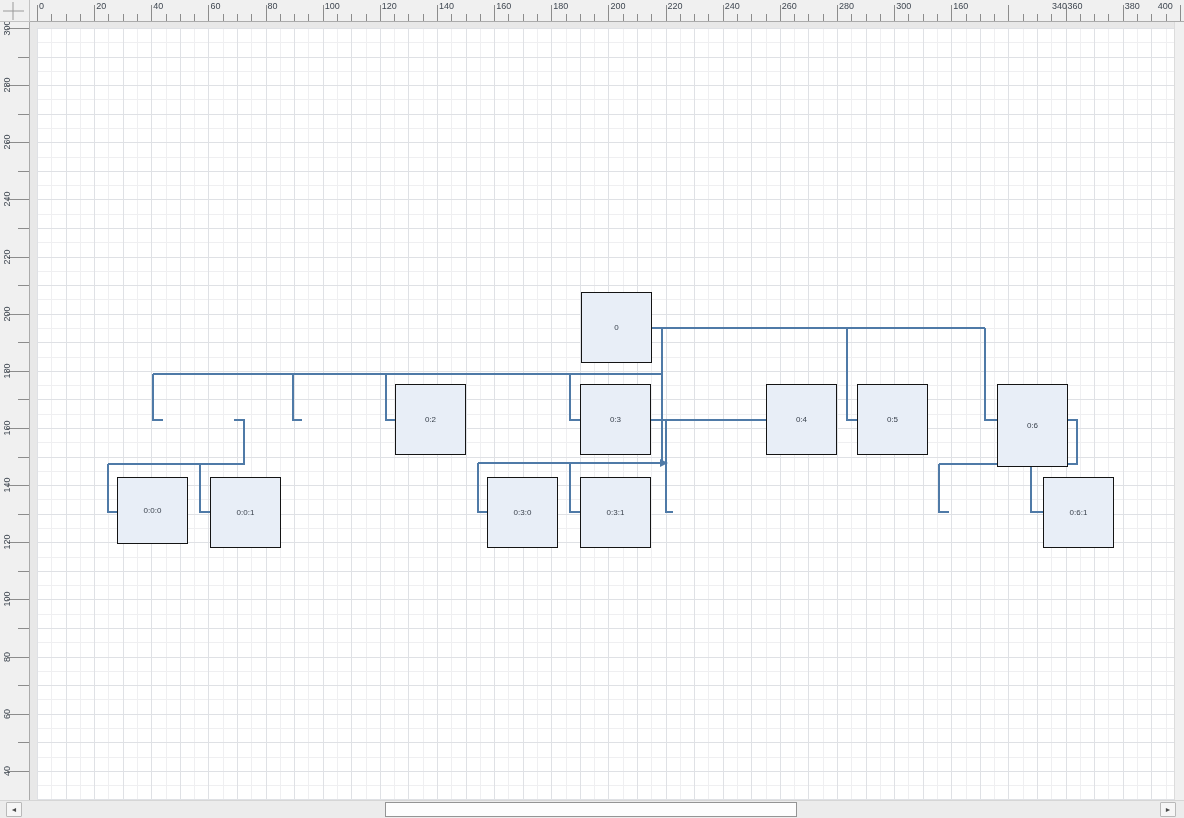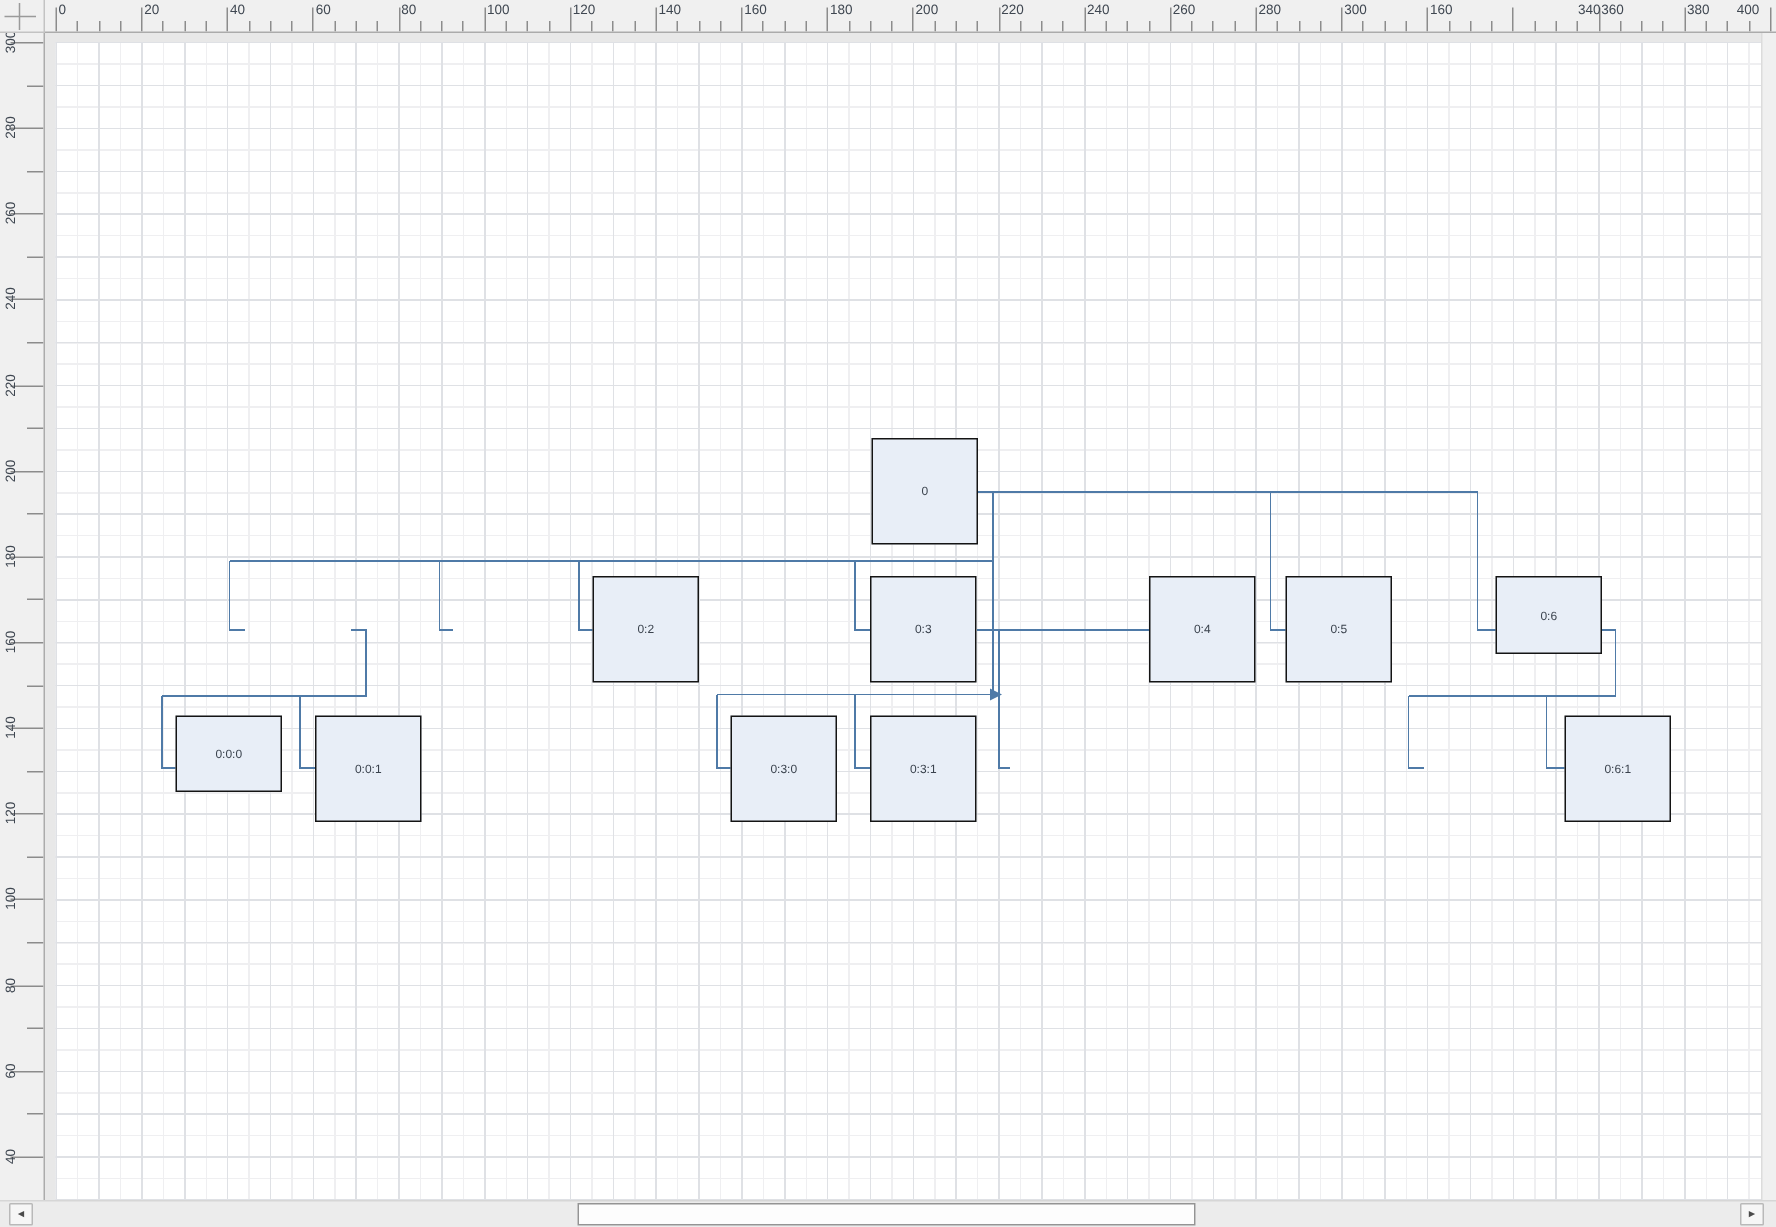--- a/index.html
+++ b/index.html
@@ -97,24 +97,24 @@
       </div>
       <div class="node" style="left: 580px; top: 384px; width: 71px; height: 71px; background: rgb(232, 238, 247); border-color: rgb(20, 20, 20); color: rgb(58, 66, 77);">
         <span>0:3</span>
       </div>
       <div class="node" style="left: 766px; top: 384px; width: 71px; height: 71px; background: rgb(232, 238, 247); border-color: rgb(20, 20, 20); color: rgb(58, 66, 77);">
         <span>0:4</span>
       </div>
       <div class="node" style="left: 857px; top: 384px; width: 71px; height: 71px; background: rgb(232, 238, 247); border-color: rgb(20, 20, 20); color: rgb(58, 66, 77);">
         <span>0:5</span>
       </div>
-      <div class="node" style="left: 997px; top: 384px; width: 71px; height: 52px; background: rgb(232, 238, 247); border-color: rgb(20, 20, 20); color: rgb(58, 66, 77);">
+      <div class="node" style="left: 997px; top: 384px; width: 71px; height: 83px; background: rgb(232, 238, 247); border-color: rgb(20, 20, 20); color: rgb(58, 66, 77);">
         <span>0:6</span>
       </div>
-      <div class="node" style="left: 117px; top: 477px; width: 71px; height: 51px; background: rgb(232, 238, 247); border-color: rgb(20, 20, 20); color: rgb(58, 66, 77);">
+      <div class="node" style="left: 117px; top: 477px; width: 71px; height: 67px; background: rgb(232, 238, 247); border-color: rgb(20, 20, 20); color: rgb(58, 66, 77);">
         <span>0:0:0</span>
       </div>
       <div class="node" style="left: 210px; top: 477px; width: 71px; height: 71px; background: rgb(232, 238, 247); border-color: rgb(20, 20, 20); color: rgb(58, 66, 77);">
         <span>0:0:1</span>
       </div>
       <div class="node" style="left: 487px; top: 477px; width: 71px; height: 71px; background: rgb(232, 238, 247); border-color: rgb(20, 20, 20); color: rgb(58, 66, 77);">
         <span>0:3:0</span>
       </div>
       <div class="node" style="left: 580px; top: 477px; width: 71px; height: 71px; background: rgb(232, 238, 247); border-color: rgb(20, 20, 20); color: rgb(58, 66, 77);">
         <span>0:3:1</span>

